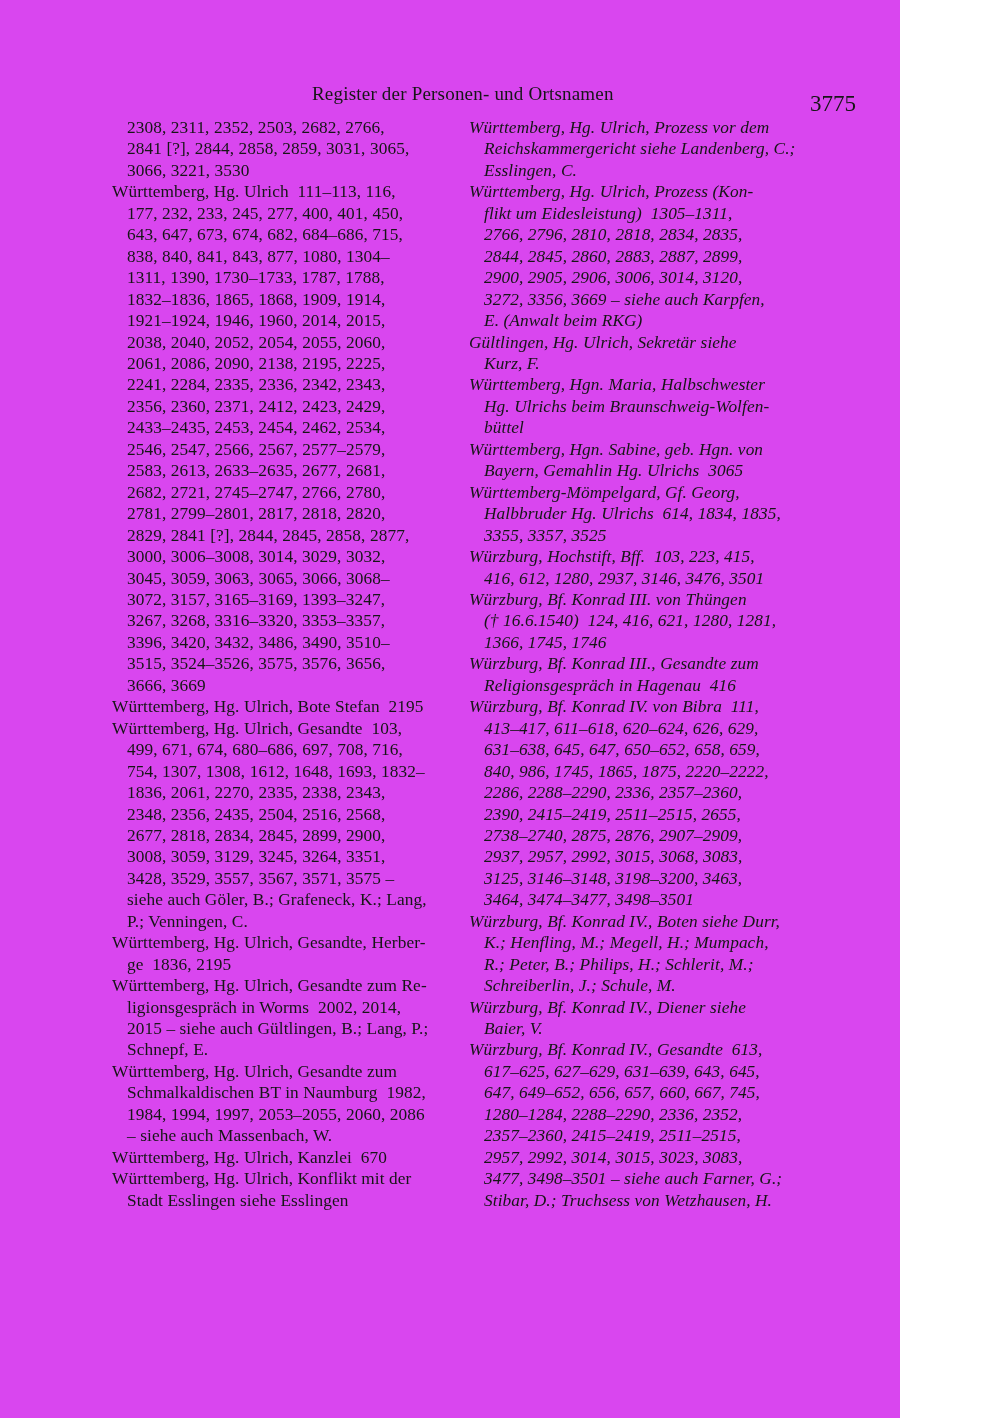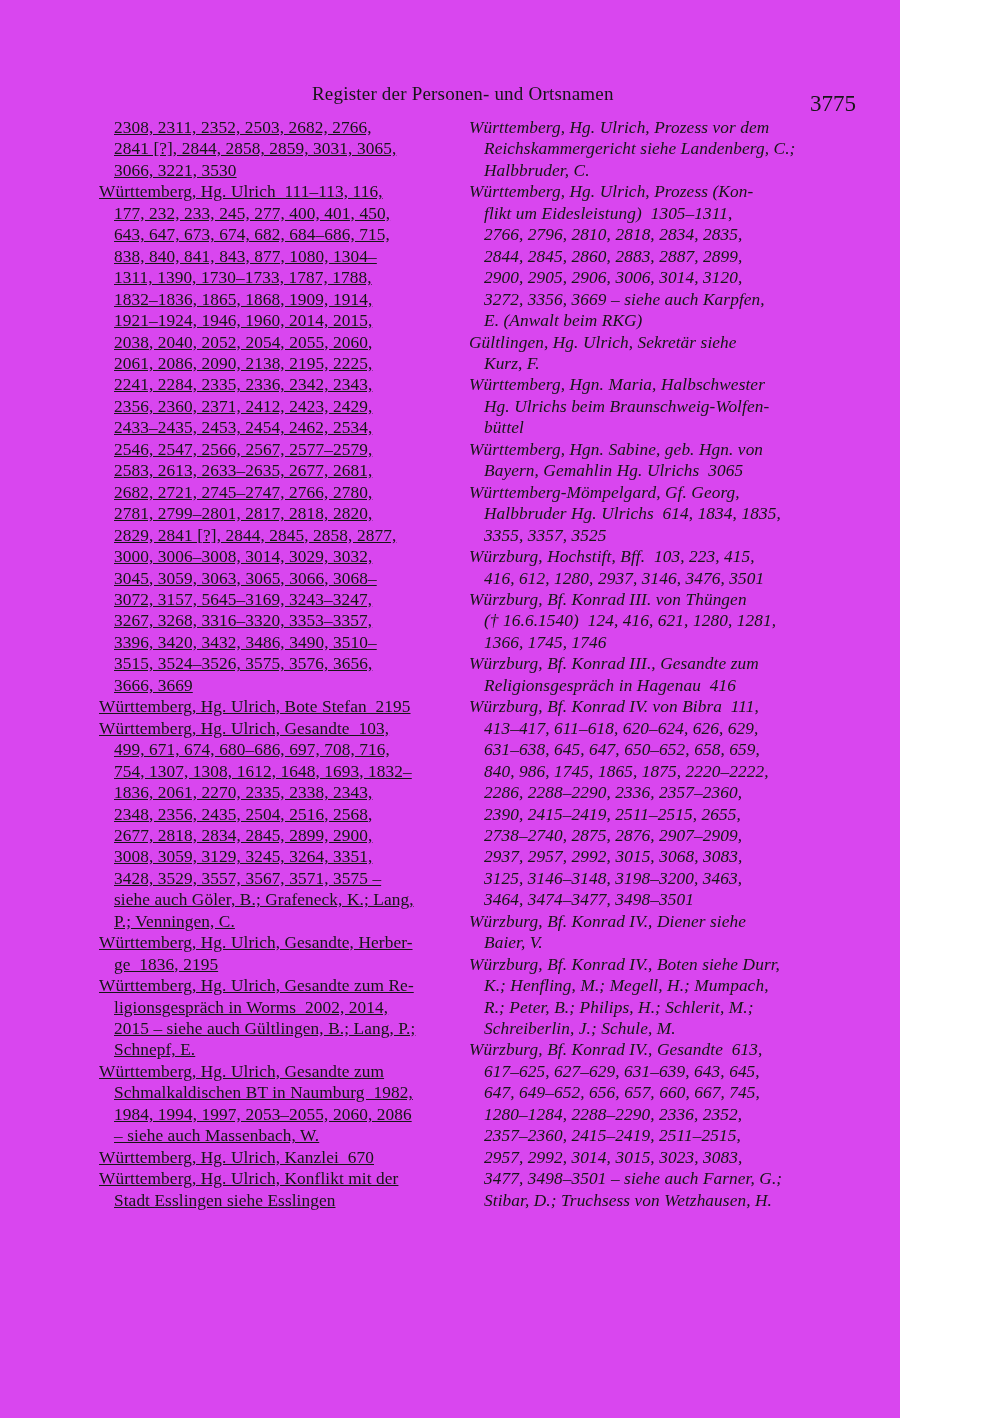--- a/index.html
+++ b/index.html
@@ -27,21 +27,21 @@
     top: 79px; left: 760px;
     width: 96px;
     text-align: right;
     font-size: 23px;
     margin-top: 12px;
   }
   .column {
     position: absolute;
     top: 117px;
   }
-  .column.left  { left: 99px;  width: 366px; text-decoration: underline; }
+  .column.left  { left: 112px;  width: 366px; }
   .column.right { left: 469px; width: 392px; font-style: italic; }
   .entry { margin: 0; padding: 0; }
   .line {
     white-space: pre;
     font-size: 17.3px;
     line-height: 21.45px;
     letter-spacing: 0.1px;
   }
   .line.hang { padding-left: 15px; }
 </style>
@@ -71,21 +71,21 @@
         <div class="line hang">2241, 2284, 2335, 2336, 2342, 2343,</div>
         <div class="line hang">2356, 2360, 2371, 2412, 2423, 2429,</div>
         <div class="line hang">2433–2435, 2453, 2454, 2462, 2534,</div>
         <div class="line hang">2546, 2547, 2566, 2567, 2577–2579,</div>
         <div class="line hang">2583, 2613, 2633–2635, 2677, 2681,</div>
         <div class="line hang">2682, 2721, 2745–2747, 2766, 2780,</div>
         <div class="line hang">2781, 2799–2801, 2817, 2818, 2820,</div>
         <div class="line hang">2829, 2841 [?], 2844, 2845, 2858, 2877,</div>
         <div class="line hang">3000, 3006–3008, 3014, 3029, 3032,</div>
         <div class="line hang">3045, 3059, 3063, 3065, 3066, 3068–</div>
-        <div class="line hang">3072, 3157, 5645–3169, 3243–3247,</div>
+        <div class="line hang">3072, 3157, 3165–3169, 1393–3247,</div>
         <div class="line hang">3267, 3268, 3316–3320, 3353–3357,</div>
         <div class="line hang">3396, 3420, 3432, 3486, 3490, 3510–</div>
         <div class="line hang">3515, 3524–3526, 3575, 3576, 3656,</div>
         <div class="line hang">3666, 3669</div>
       </div>
       <div class="entry">
         <div class="line">Württemberg, Hg. Ulrich, Bote Stefan  2195</div>
       </div>
       <div class="entry">
         <div class="line">Württemberg, Hg. Ulrich, Gesandte  103,</div>
@@ -120,21 +120,21 @@
       </div>
       <div class="entry">
         <div class="line">Württemberg, Hg. Ulrich, Konflikt mit der</div>
         <div class="line hang">Stadt Esslingen siehe Esslingen</div>
       </div>
     </div>
   <div class="column right" id="col-right">
       <div class="entry">
         <div class="line">Württemberg, Hg. Ulrich, Prozess vor dem</div>
         <div class="line hang">Reichskammergericht siehe Landenberg, C.;</div>
-        <div class="line hang">Halbbruder, C.</div>
+        <div class="line hang">Esslingen, C.</div>
       </div>
       <div class="entry">
         <div class="line">Württemberg, Hg. Ulrich, Prozess (Kon-</div>
         <div class="line hang">flikt um Eidesleistung)  1305–1311,</div>
         <div class="line hang">2766, 2796, 2810, 2818, 2834, 2835,</div>
         <div class="line hang">2844, 2845, 2860, 2883, 2887, 2899,</div>
         <div class="line hang">2900, 2905, 2906, 3006, 3014, 3120,</div>
         <div class="line hang">3272, 3356, 3669 – siehe auch Karpfen,</div>
         <div class="line hang">E. (Anwalt beim RKG)</div>
       </div>
@@ -175,28 +175,28 @@
         <div class="line hang">631–638, 645, 647, 650–652, 658, 659,</div>
         <div class="line hang">840, 986, 1745, 1865, 1875, 2220–2222,</div>
         <div class="line hang">2286, 2288–2290, 2336, 2357–2360,</div>
         <div class="line hang">2390, 2415–2419, 2511–2515, 2655,</div>
         <div class="line hang">2738–2740, 2875, 2876, 2907–2909,</div>
         <div class="line hang">2937, 2957, 2992, 3015, 3068, 3083,</div>
         <div class="line hang">3125, 3146–3148, 3198–3200, 3463,</div>
         <div class="line hang">3464, 3474–3477, 3498–3501</div>
       </div>
       <div class="entry">
-        <div class="line">Würzburg, Bf. Konrad IV., Diener siehe</div>
-        <div class="line hang">Baier, V.</div>
-      </div>
-      <div class="entry">
         <div class="line">Würzburg, Bf. Konrad IV., Boten siehe Durr,</div>
         <div class="line hang">K.; Henfling, M.; Megell, H.; Mumpach,</div>
         <div class="line hang">R.; Peter, B.; Philips, H.; Schlerit, M.;</div>
         <div class="line hang">Schreiberlin, J.; Schule, M.</div>
+      </div>
+      <div class="entry">
+        <div class="line">Würzburg, Bf. Konrad IV., Diener siehe</div>
+        <div class="line hang">Baier, V.</div>
       </div>
       <div class="entry">
         <div class="line">Würzburg, Bf. Konrad IV., Gesandte  613,</div>
         <div class="line hang">617–625, 627–629, 631–639, 643, 645,</div>
         <div class="line hang">647, 649–652, 656, 657, 660, 667, 745,</div>
         <div class="line hang">1280–1284, 2288–2290, 2336, 2352,</div>
         <div class="line hang">2357–2360, 2415–2419, 2511–2515,</div>
         <div class="line hang">2957, 2992, 3014, 3015, 3023, 3083,</div>
         <div class="line hang">3477, 3498–3501 – siehe auch Farner, G.;</div>
         <div class="line hang">Stibar, D.; Truchsess von Wetzhausen, H.</div>

